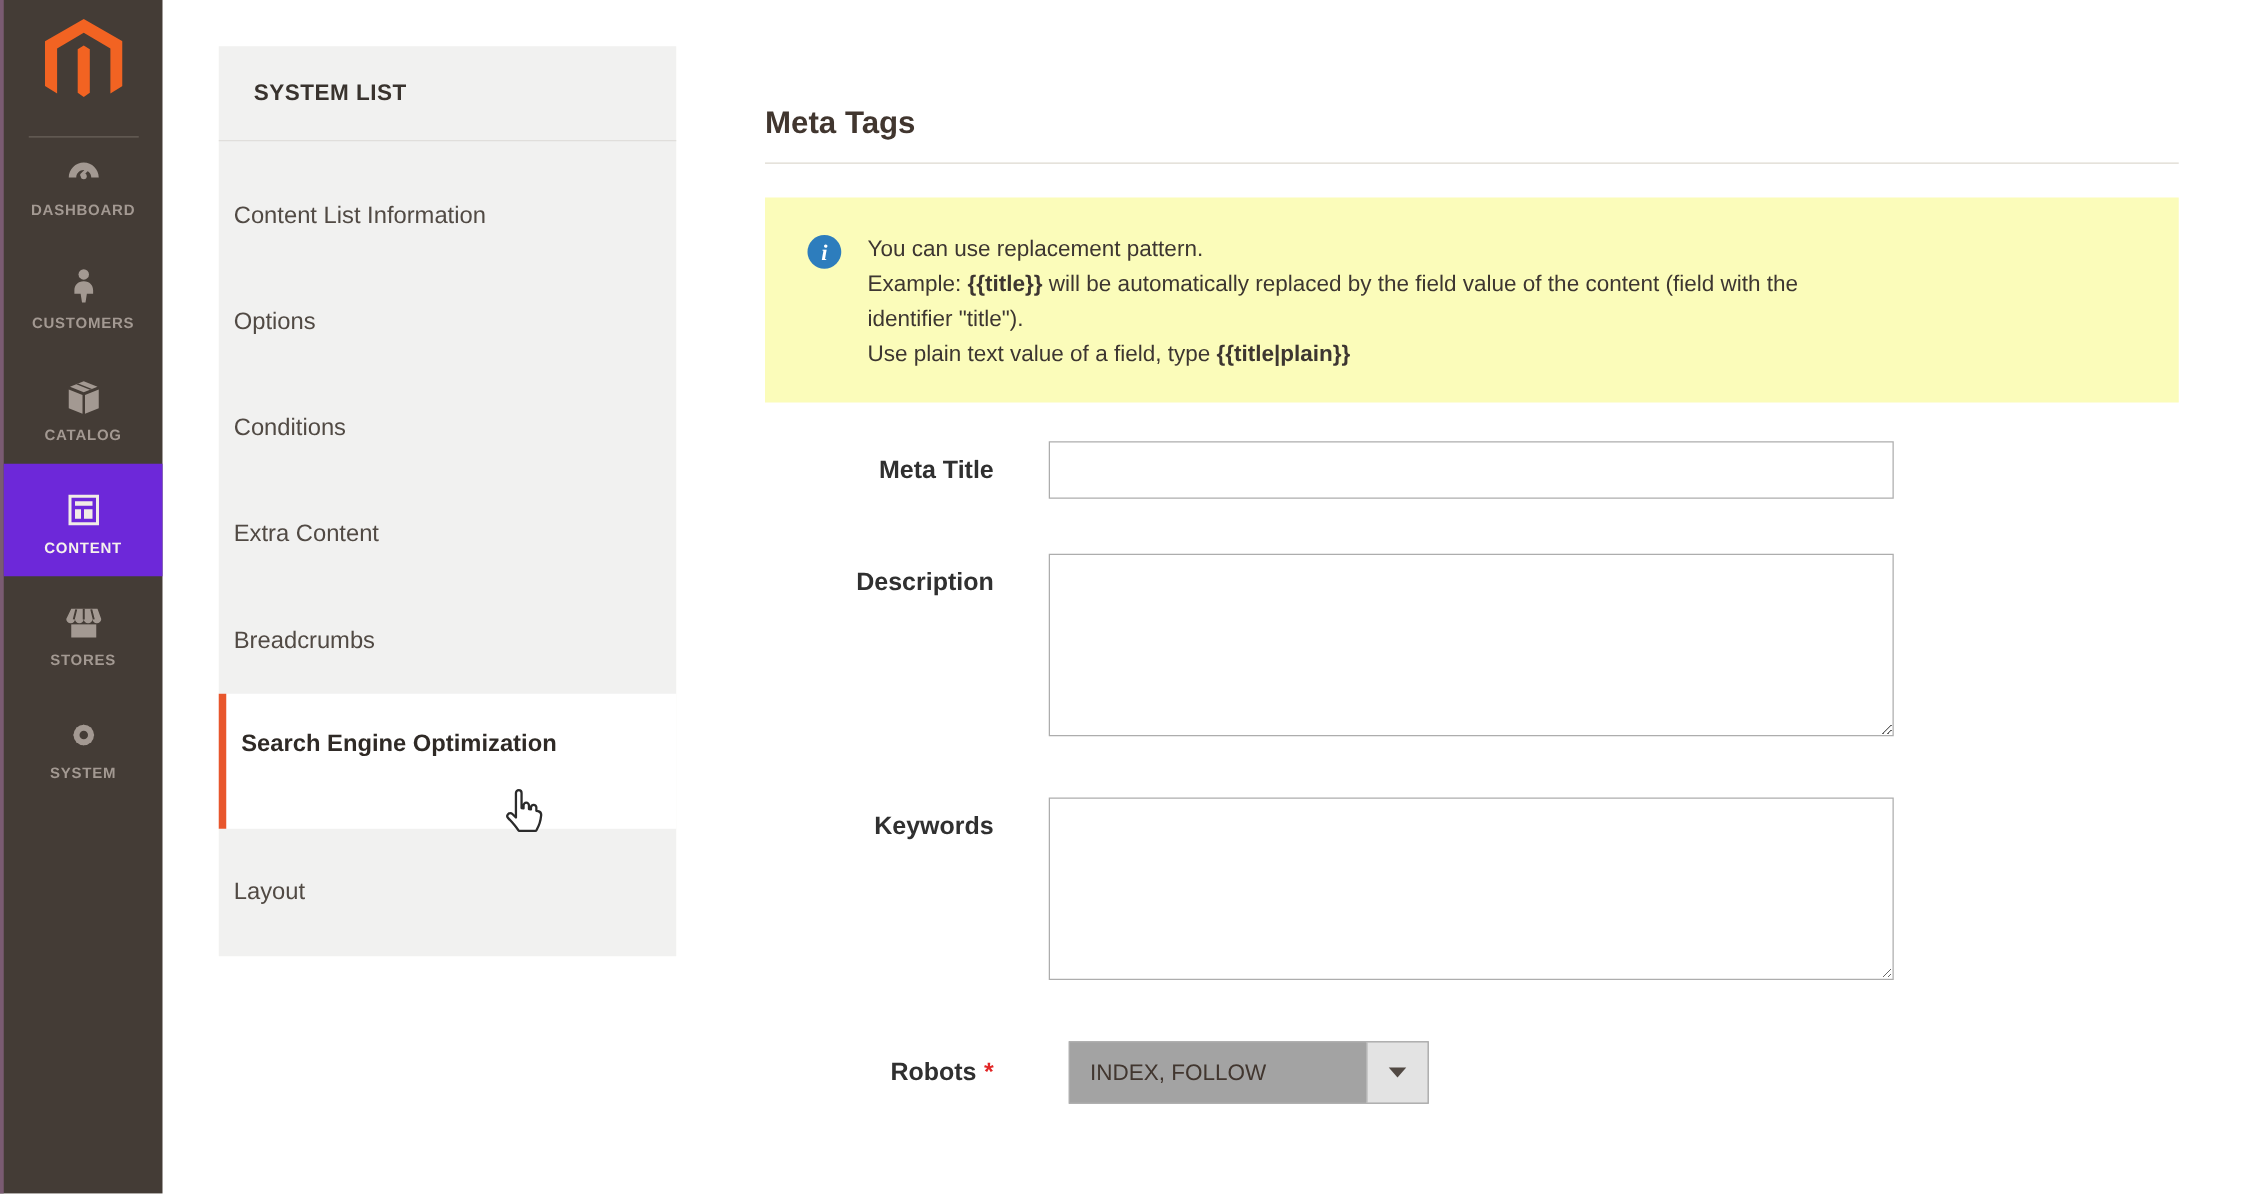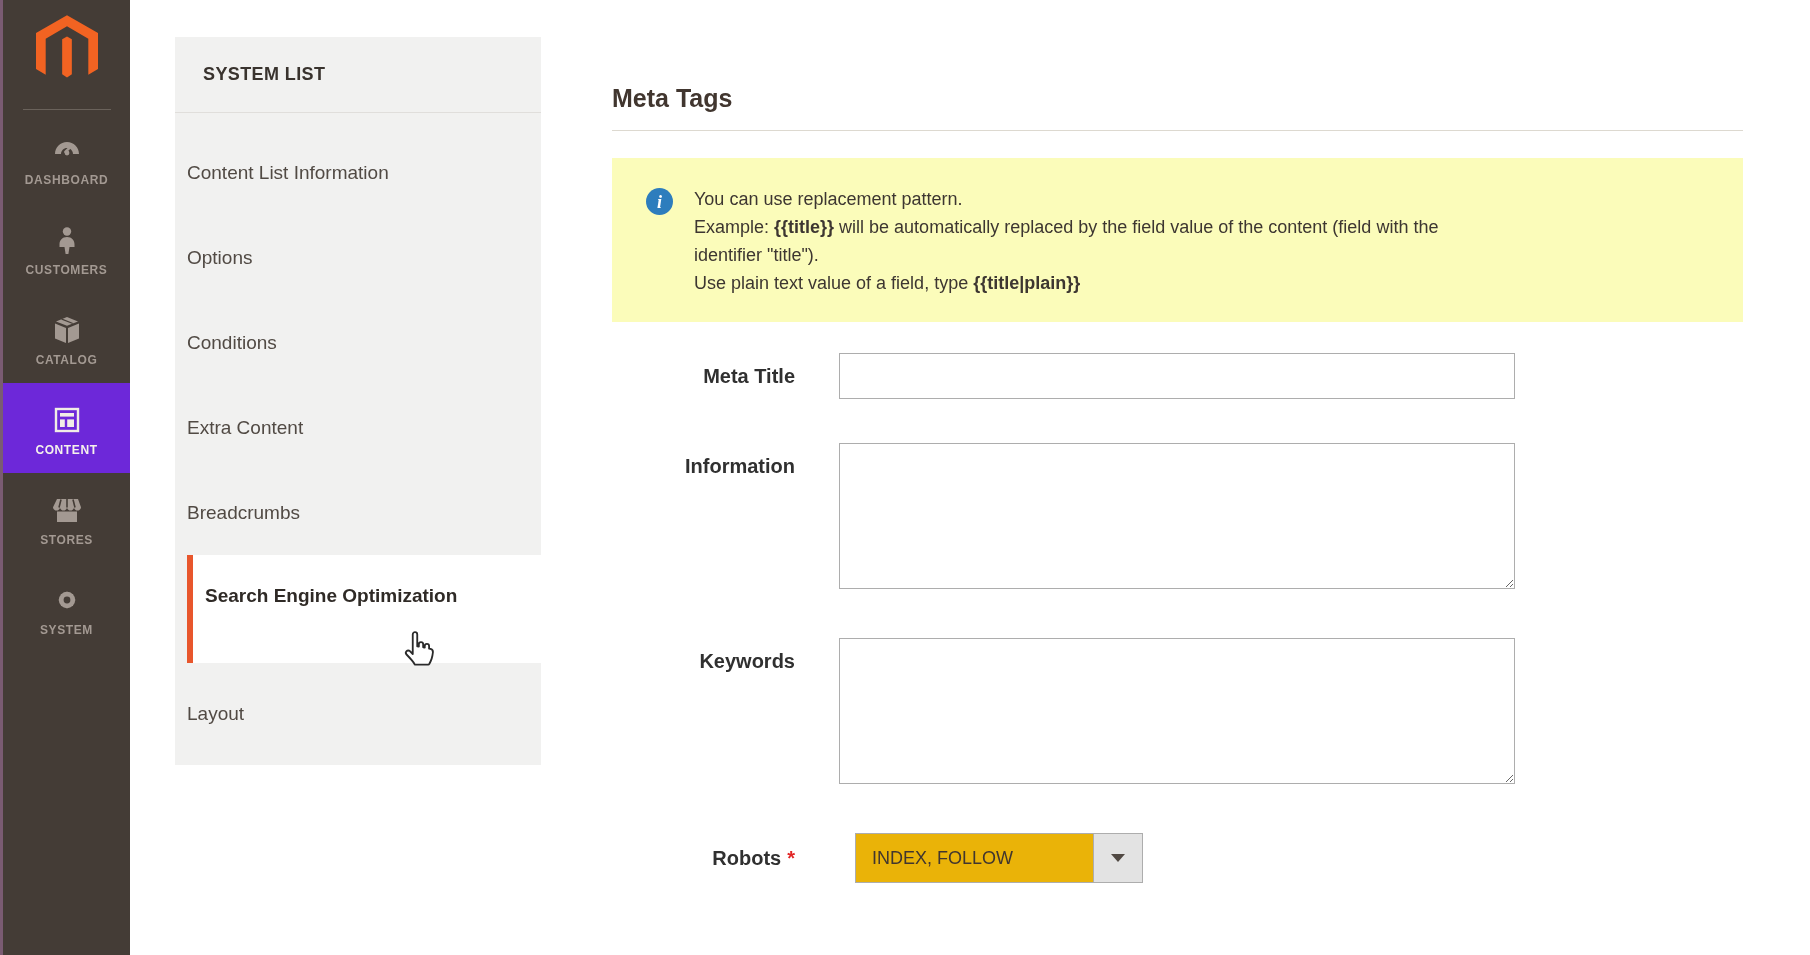--- a/index.html
+++ b/index.html
@@ -3,33 +3,33 @@
 <meta charset="utf-8">
 <style>
   html,body{margin:0;padding:0;background:#fff;}
   body{font-family:"Liberation Sans",sans-serif;color:#41362f;}
   .stage{position:relative;width:1810px;height:955px;overflow:hidden;background:#fff;}
 
   
   .sidebar{position:absolute;left:0;top:0;width:130px;height:955px;background:#443c36;border-left:3px solid #7a5b72;box-sizing:border-box;}
   .logo-wrap{position:absolute;left:0;top:14px;width:127px;text-align:center;}
   .side-sep{position:absolute;left:20px;top:109px;width:88px;height:1px;background:#6a625b;}
-  .menu{position:absolute;left:0;top:113px;width:127px;}
+  .menu{position:absolute;left:0;top:101px;width:127px;}
   .menu-item{height:90px;display:flex;flex-direction:column;align-items:center;justify-content:flex-start;padding-top:20px;box-sizing:border-box;cursor:pointer;}
   .menu-item .mi-icon{height:34px;display:flex;align-items:center;justify-content:center;}
   .menu-item .mi-label{margin-top:6px;font-size:12px;letter-spacing:.6px;color:#a39992;font-weight:600;}
   .menu-item.active{background:#6d28d9;}
   .menu-item.active .mi-label{color:#f5f1ec;}
 
   
   .subnav{position:absolute;left:175px;top:37px;width:366px;height:728px;background:#f1f1f0;}
   .subnav-header{height:75px;display:flex;align-items:center;padding-left:28px;border-bottom:1px solid #e0dedb;font-size:18px;font-weight:bold;letter-spacing:.4px;color:#39332e;}
   .subnav-list{padding-top:17px;}
   .subnav-item{height:85px;display:flex;align-items:center;padding-left:12px;box-sizing:border-box;font-size:19px;color:#514a44;cursor:pointer;}
-  .subnav-item.selected{height:108px;margin-left:12px;background:#ffffff;border-left:6px solid #e8562c;padding-left:12px;font-weight:bold;color:#2f2a26;align-items:flex-start;padding-top:30px;}
+  .subnav-item.selected{height:108px;margin-left:0;background:#ffffff;border-left:6px solid #e8562c;padding-left:12px;font-weight:bold;color:#2f2a26;align-items:flex-start;padding-top:30px;}
   .subnav-item.layout-item{height:102px;}
 
   
   .main{position:absolute;left:612px;top:0;width:1131px;}
   .page-title{position:absolute;left:0;top:84px;font-size:25px;font-weight:600;color:#41362f;}
   .title-rule{position:absolute;left:0;top:130px;width:1131px;height:1px;background:#ddd9d0;}
 
   .notice{position:absolute;left:0;top:158px;width:1131px;height:164px;background:#fbfcba;box-sizing:border-box;padding:27px 30px 0 82px;font-size:18px;line-height:28px;color:#3d3631;}
   .notice b{font-weight:bold;}
   .info-icon{position:absolute;left:34px;top:30px;width:27px;height:27px;border-radius:50%;background:#2d7dbd;color:#fff;font-size:18px;font-weight:bold;font-style:italic;display:flex;align-items:center;justify-content:center;font-family:"Liberation Serif",serif;}
@@ -43,21 +43,21 @@
   .row-description{top:443px;}
   .row-keywords{top:638px;}
   .row-robots{top:833px;align-items:center;height:50px;gap:16px;}
   .row-description .f-label,.row-keywords .f-label{padding-top:12px;}
 
   input.text{width:676px;height:46px;box-sizing:border-box;border:1px solid #adadad;background:#fff;font-size:18px;padding:0 12px;color:#41362f;}
   textarea.area{width:676px;box-sizing:border-box;border:1px solid #adadad;background:#fff;font-size:18px;padding:8px 12px;color:#41362f;resize:vertical;font-family:"Liberation Sans",sans-serif;}
   .area-description{height:146px;}
   .area-keywords{height:146px;}
 
-  .select{width:288px;height:50px;box-sizing:border-box;border:1px solid #adadad;background:#eab308;display:flex;align-items:center;position:relative;cursor:pointer;}
+  .select{width:288px;height:50px;box-sizing:border-box;border:1px solid #adadad;background:#a3a3a3;display:flex;align-items:center;position:relative;cursor:pointer;}
   .select .sel-text{font-size:18px;color:#41362f;padding-left:16px;flex:1;}
   .select .sel-arrow{width:48px;height:100%;background:#e3e3e3;border-left:1px solid #adadad;display:flex;align-items:center;justify-content:center;}
   .tri{width:0;height:0;border-left:7px solid transparent;border-right:7px solid transparent;border-top:8px solid #514943;}
 
   .cursor{position:absolute;left:398px;top:628px;pointer-events:none;z-index:50;}
 </style>
 </head>
 <body>
 
 <div class="stage">
@@ -186,21 +186,21 @@
     </div>
 
     <div class="form-row row-meta-title">
       <div class="f-label">Meta Title</div>
       <div class="f-field">
         <input class="text" type="text" value="" style="">
       </div>
     </div>
 
     <div class="form-row row-description">
-      <div class="f-label">Information</div>
+      <div class="f-label">Description</div>
       <div class="f-field">
         <textarea class="area area-description" style=""></textarea>
       </div>
     </div>
 
     <div class="form-row row-keywords">
       <div class="f-label">Keywords</div>
       <div class="f-field">
         <textarea class="area area-keywords" style=""></textarea>
       </div>

